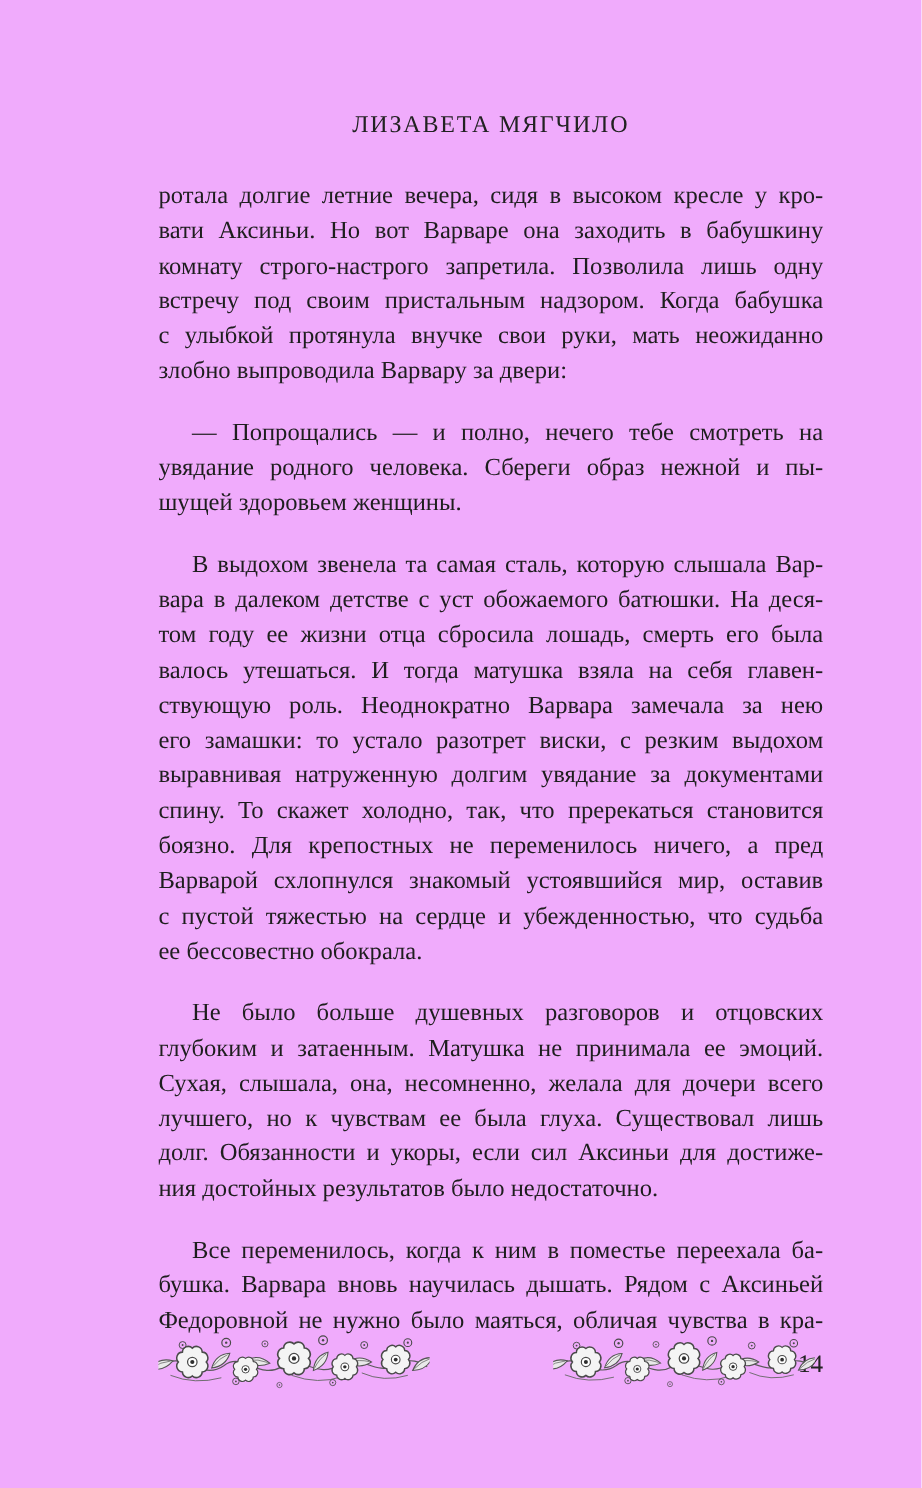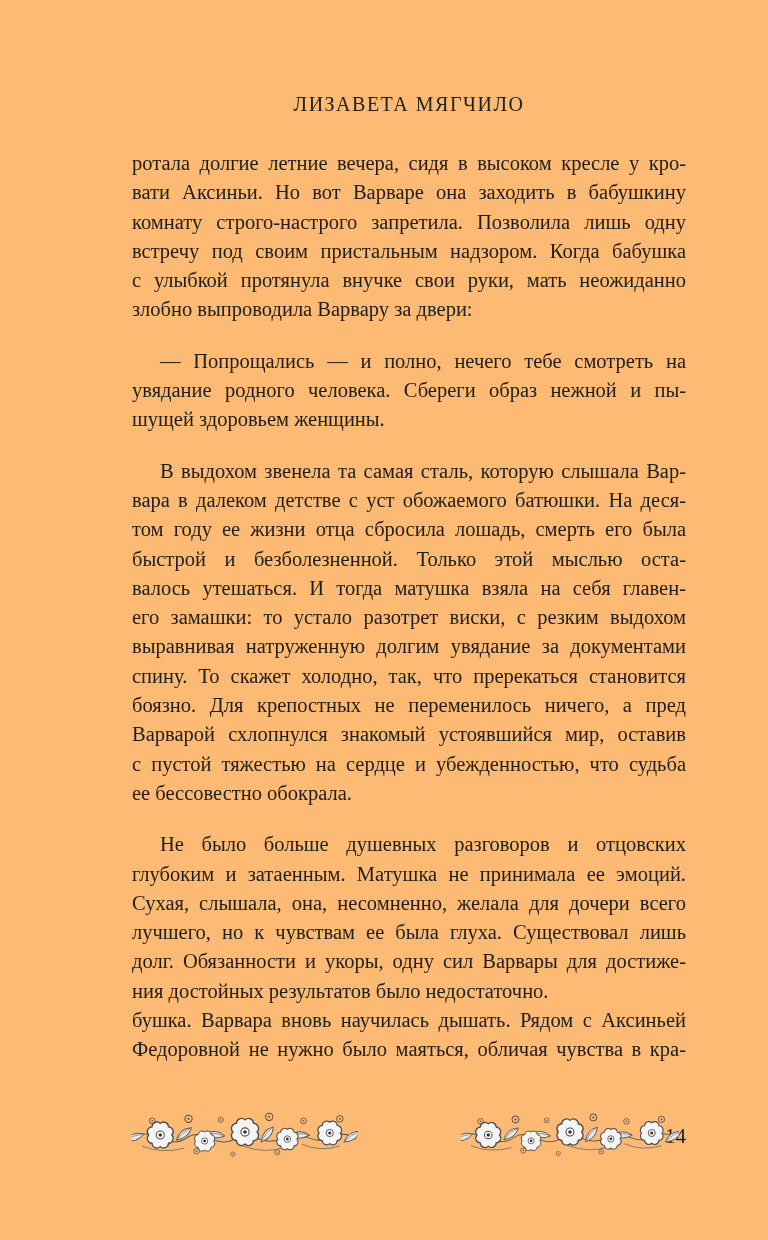--- a/index.html
+++ b/index.html
@@ -1,21 +1,21 @@
 <!DOCTYPE html>
 <html lang="ru"><head>
 <meta charset="utf-8">
 <style>
   html, body { margin: 0; padding: 0; background: #ffffff; }
   .page {
     position: relative;
     width: 768px;
     height: 1240px;
     margin: 0 auto;
-    background: #fdba74;
+    background: #f0abfc;
     font-family: "Liberation Serif", "DejaVu Serif", serif;
     color: #1e1e1e;
     overflow: hidden;
   }
   .running-head {
     position: absolute;
     top: 93px;
     left: 132px;
     width: 554px;
     text-align: center;
@@ -118,35 +118,36 @@
       <div class="line">комнату строго-настрого запретила. Позволила лишь одну</div>
       <div class="line">встречу под своим пристальным надзором. Когда бабушка</div>
       <div class="line">с улыбкой протянула внучке свои руки, мать неожиданно</div>
       <div class="line para-end">злобно выпроводила Варвару за двери:</div>
       <div class="line indent">— Попрощались — и полно, нечего тебе смотреть на</div>
       <div class="line">увядание родного человека. Сбереги образ нежной и пы-</div>
       <div class="line para-end">шущей здоровьем женщины.</div>
       <div class="line indent">В выдохом звенела та самая сталь, которую слышала Вар-</div>
       <div class="line">вара в далеком детстве с уст обожаемого батюшки. На деся-</div>
       <div class="line">том году ее жизни отца сбросила лошадь, смерть его была</div>
-      <div class="line">быстрой и безболезненной. Только этой мыслью оста-</div>
       <div class="line">валось утешаться. И тогда матушка взяла на себя главен-</div>
+      <div class="line">ствующую роль. Неоднократно Варвара замечала за нею</div>
       <div class="line">его замашки: то устало разотрет виски, с резким выдохом</div>
       <div class="line">выравнивая натруженную долгим увядание за документами</div>
       <div class="line">спину. То скажет холодно, так, что пререкаться становится</div>
       <div class="line">боязно. Для крепостных не переменилось ничего, а пред</div>
       <div class="line">Варварой схлопнулся знакомый устоявшийся мир, оставив</div>
       <div class="line">с пустой тяжестью на сердце и убежденностью, что судьба</div>
       <div class="line para-end">ее бессовестно обокрала.</div>
       <div class="line indent">Не было больше душевных разговоров и отцовских</div>
       <div class="line">глубоким и затаенным. Матушка не принимала ее эмоций.</div>
       <div class="line">Сухая, слышала, она, несомненно, желала для дочери всего</div>
       <div class="line">лучшего, но к чувствам ее была глуха. Существовал лишь</div>
-      <div class="line">долг. Обязанности и укоры, одну сил Варвары для достиже-</div>
+      <div class="line">долг. Обязанности и укоры, если сил Аксиньи для достиже-</div>
       <div class="line para-end">ния достойных результатов было недостаточно.</div>
+      <div class="line indent">Все переменилось, когда к ним в поместье переехала ба-</div>
       <div class="line">бушка. Варвара вновь научилась дышать. Рядом с Аксиньей</div>
       <div class="line">Федоровной не нужно было маяться, обличая чувства в кра-</div>
     </div>
 
   <svg class="footer-ornament left" viewBox="0 0 224 52" preserveAspectRatio="xMidYMid meet">
     <use href="#garland"></use>
   </svg>
 
   <div class="page-number">14</div>
 

